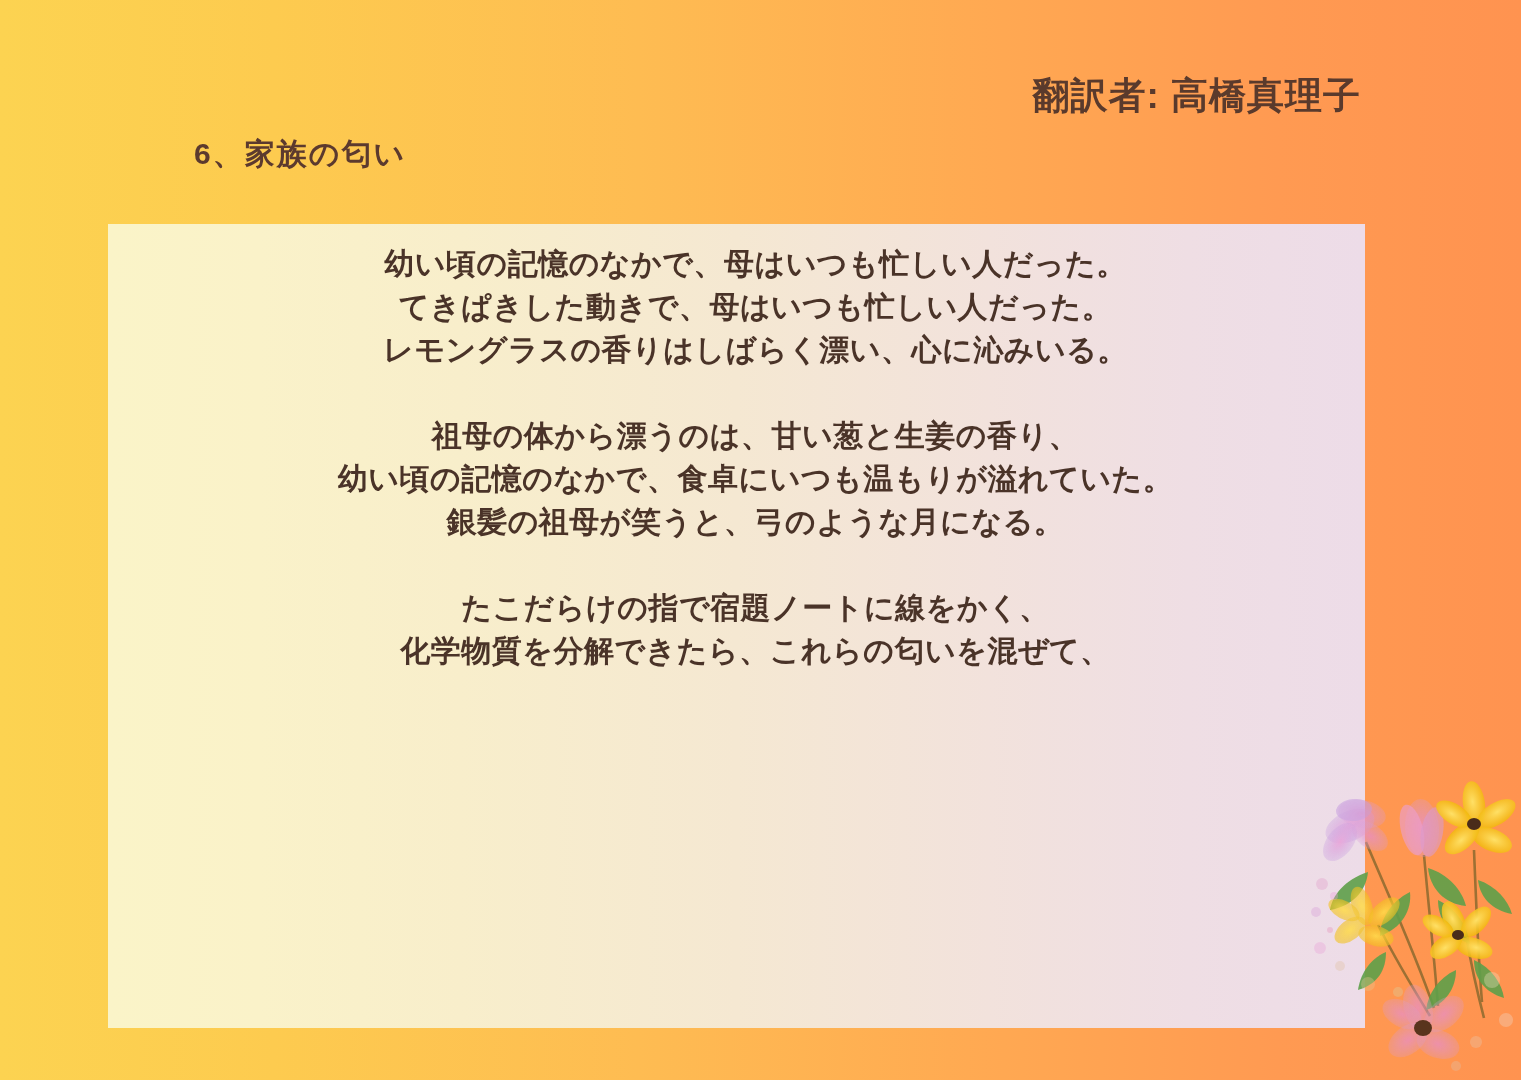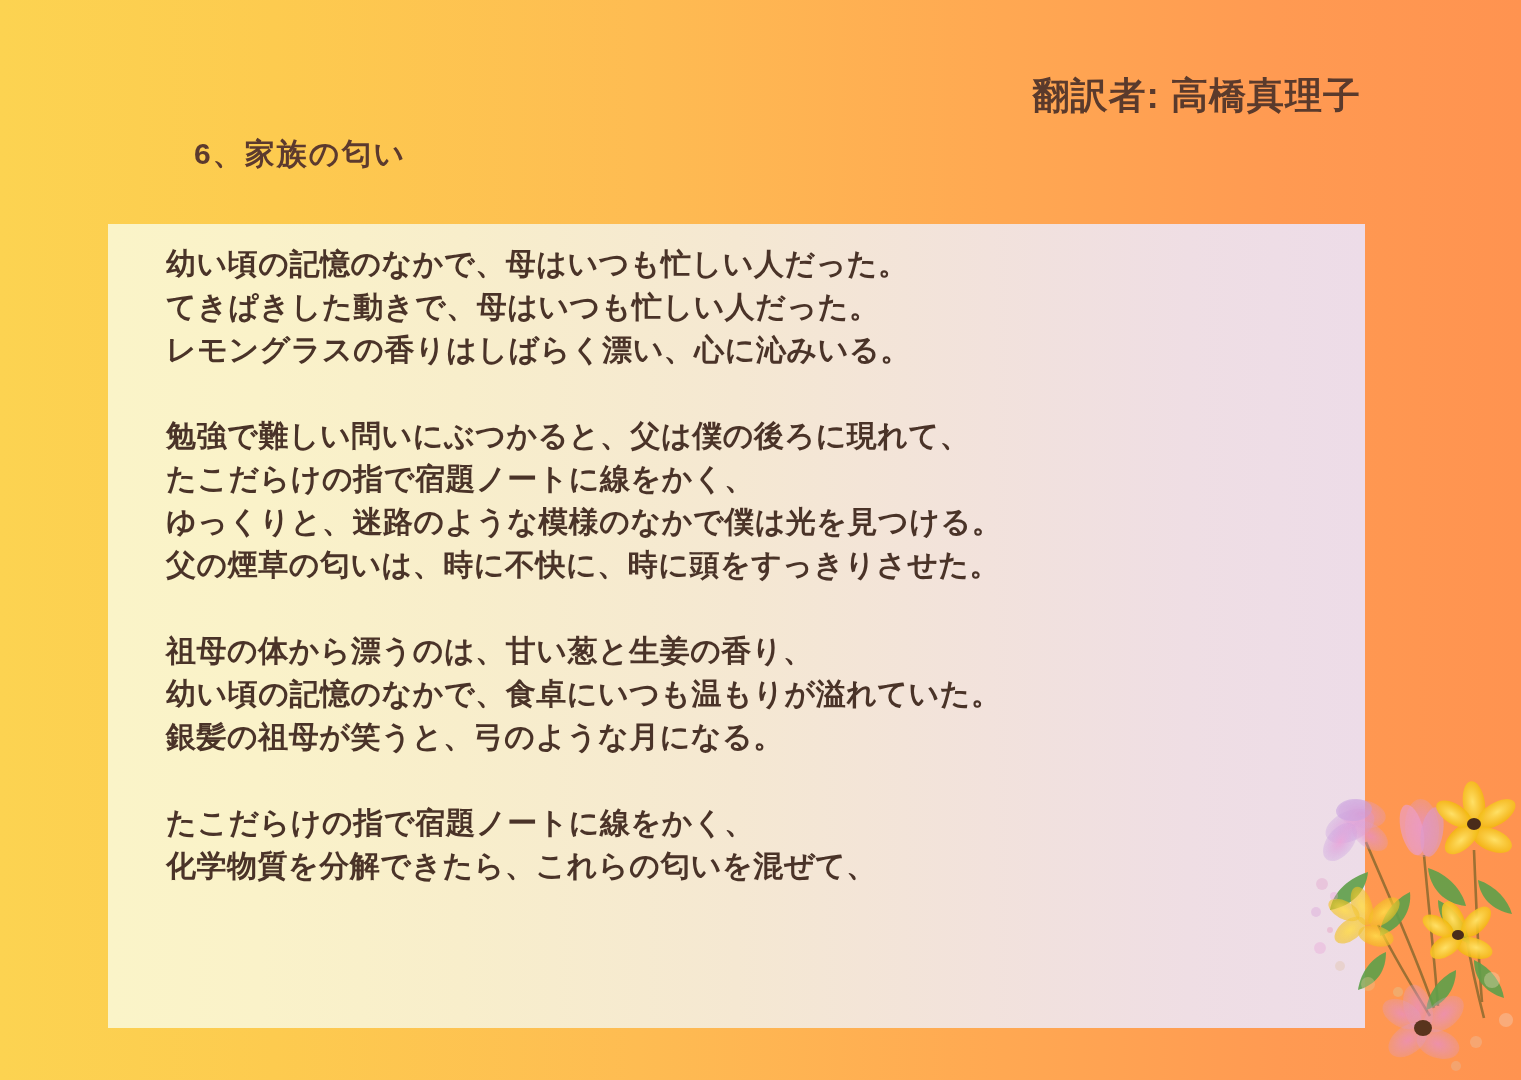--- a/index.html
+++ b/index.html
@@ -67,20 +67,21 @@
       #EFDEE4 86%,
       #EDDCE8 100%);
     overflow:hidden;
   }
 
   .poem {
     position:absolute;
     left:58px;
     top:18px;
     right:20px;
+    text-align:center;
   }
 
   .stanza { margin-bottom:43px; }
   .stanza:last-child { margin-bottom:0; }
 
   .line {
     font-size:30px;
     font-weight:bold;
     color:#4A3328;
     line-height:43px;
@@ -110,26 +111,20 @@
 
   <div class="card">
     <div class="poem">
 
       <div class="stanza">
         <div class="line">幼い頃の記憶のなかで、母はいつも忙しい人だった。</div>
         <div class="line">てきぱきした動きで、母はいつも忙しい人だった。</div>
         <div class="line">レモングラスの香りはしばらく漂い、心に沁みいる。</div>
       </div>
 
-      <div class="stanza">
-        <div class="line">勉強で難しい問いにぶつかると、父は僕の後ろに現れて、</div>
-        <div class="line">たこだらけの指で宿題ノートに線をかく、</div>
-        <div class="line">ゆっくりと、迷路のような模様のなかで僕は光を見つける。</div>
-        <div class="line">父の煙草の匂いは、時に不快に、時に頭をすっきりさせた。</div>
-      </div>
 
       <div class="stanza">
         <div class="line">祖母の体から漂うのは、甘い葱と生姜の香り、</div>
         <div class="line">幼い頃の記憶のなかで、食卓にいつも温もりが溢れていた。</div>
         <div class="line">銀髪の祖母が笑うと、弓のような月になる。</div>
       </div>
 
       <div class="stanza">
         <div class="line">たこだらけの指で宿題ノートに線をかく、</div>
         <div class="line">化学物質を分解できたら、これらの匂いを混ぜて、</div>

